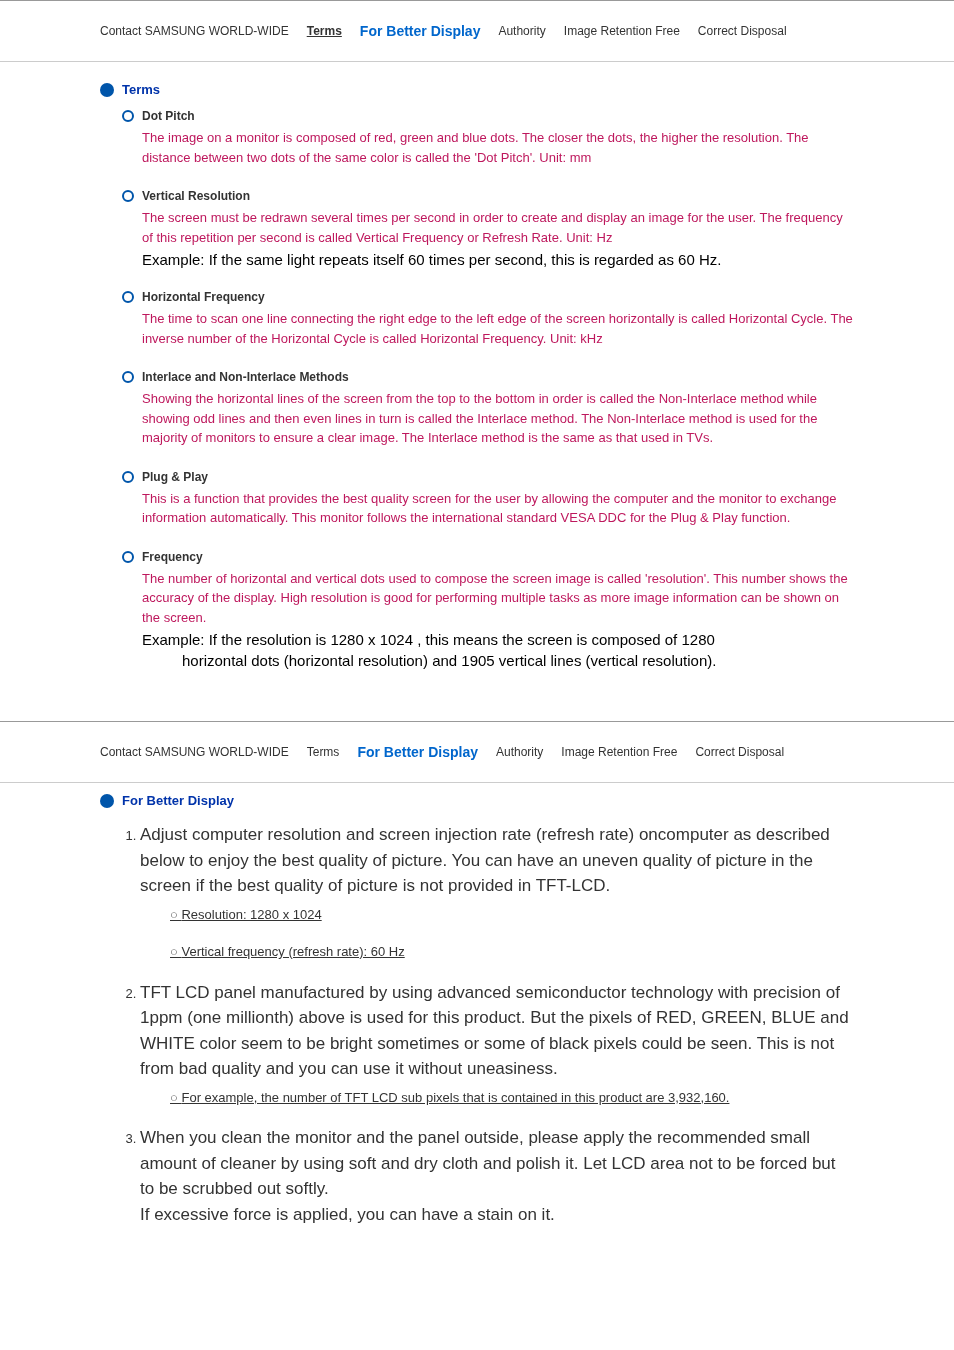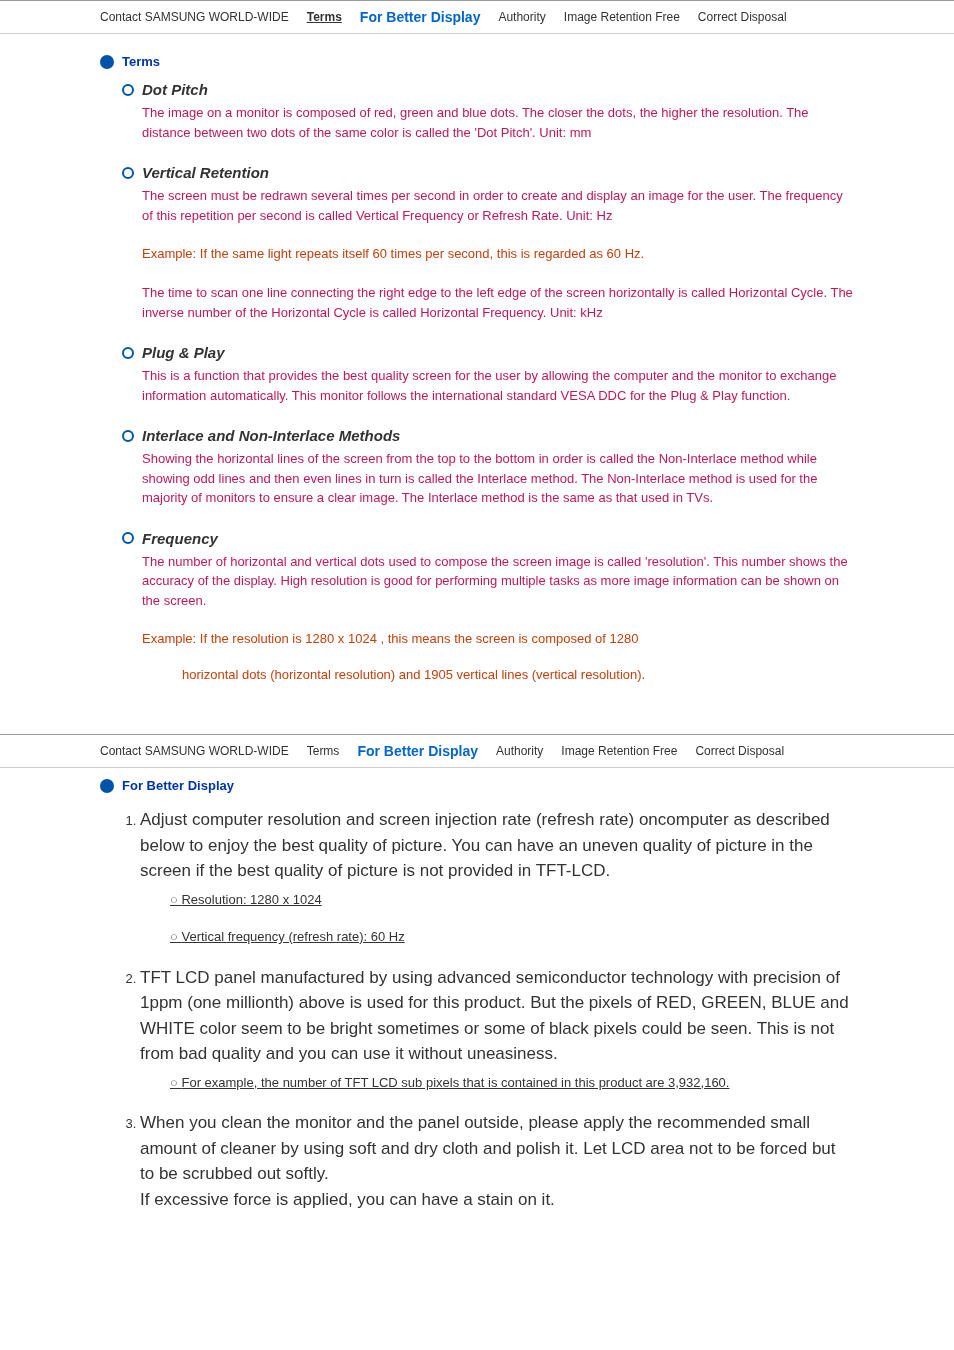--- a/index.html
+++ b/index.html
@@ -6,21 +6,21 @@
     body {
       font-family: Arial, sans-serif;
       font-size: 13px;
       color: #333;
       background: #fff;
       width: 954px;
     }
     .nav-bar {
       border-top: 1px solid #999;
       border-bottom: 1px solid #ccc;
-      padding: 8px 100px;
+      padding: 22px 100px;
       display: flex;
       align-items: center;
       gap: 18px;
       font-size: 12px;
       color: #333;
     }
     .nav-bar .nav-item {
       cursor: pointer;
       white-space: nowrap;
       color: #333;
@@ -69,34 +69,33 @@
     .small-blue-circle {
       width: 12px;
       height: 12px;
       border-radius: 50%;
       border: 2px solid #0055aa;
       background: #fff;
       flex-shrink: 0;
     }
     .term-title {
       font-weight: bold;
-      font-size: 15px;
-      font-style: italic;
+      font-size: 12px;
     }
     .term-body {
       margin-left: 20px;
       font-size: 13px;
       line-height: 1.5;
       color: #be185d;
     }
     .example-line {
-      margin-top: 21px;
+      margin-top: 4px;
       margin-left: 20px;
-      font-size: 13px;
-      color: #c2410c;
+      font-size: 15px;
+      color: #000000;
     }
     .example-indent {
       margin-left: 60px;
     }
     .section2 {
       padding: 10px 100px 30px 100px;
     }
     .section2-title {
       font-size: 13px;
       font-weight: bold;
@@ -153,44 +152,48 @@
     <div class="term-title-row">
       <span class="small-blue-circle"></span>
       <span class="term-title">Dot Pitch</span>
     </div>
     <div class="term-body">The image on a monitor is composed of red, green and blue dots. The closer the dots, the higher the resolution. The distance between two dots of the same color is called the 'Dot Pitch'. Unit: mm</div>
   </div>
 
   <div class="term-block">
     <div class="term-title-row">
       <span class="small-blue-circle"></span>
-      <span class="term-title">Vertical Retention</span>
+      <span class="term-title">Vertical Resolution</span>
     </div>
     <div class="term-body">The screen must be redrawn several times per second in order to create and display an image for the user. The frequency of this repetition per second is called Vertical Frequency or Refresh Rate. Unit: Hz</div>
     <div class="example-line">Example:   If the same light repeats itself 60 times per second, this is regarded as 60 Hz.</div>
   </div>
 
   <div class="term-block">
+    <div class="term-title-row">
+      <span class="small-blue-circle"></span>
+      <span class="term-title">Horizontal Frequency</span>
+    </div>
     <div class="term-body">The time to scan one line connecting the right edge to the left edge of the screen horizontally is called Horizontal Cycle. The inverse number of the Horizontal Cycle is called Horizontal Frequency. Unit: kHz</div>
   </div>
 
   <div class="term-block">
     <div class="term-title-row">
       <span class="small-blue-circle"></span>
+      <span class="term-title">Interlace and Non-Interlace Methods</span>
+    </div>
+    <div class="term-body">Showing the horizontal lines of the screen from the top to the bottom in order is called the Non-Interlace method while showing odd lines and then even lines in turn is called the Interlace method. The Non-Interlace method is used for the majority of monitors to ensure a clear image. The Interlace method is the same as that used in TVs.</div>
+  </div>
+
+  <div class="term-block">
+    <div class="term-title-row">
+      <span class="small-blue-circle"></span>
       <span class="term-title">Plug &amp; Play</span>
     </div>
     <div class="term-body">This is a function that provides the best quality screen for the user by allowing the computer and the monitor to exchange information automatically. This monitor follows the international standard VESA DDC for the Plug &amp; Play function.</div>
-  </div>
-
-  <div class="term-block">
-    <div class="term-title-row">
-      <span class="small-blue-circle"></span>
-      <span class="term-title">Interlace and Non-Interlace Methods</span>
-    </div>
-    <div class="term-body">Showing the horizontal lines of the screen from the top to the bottom in order is called the Non-Interlace method while showing odd lines and then even lines in turn is called the Interlace method. The Non-Interlace method is used for the majority of monitors to ensure a clear image. The Interlace method is the same as that used in TVs.</div>
   </div>
 
   <div class="term-block">
     <div class="term-title-row">
       <span class="small-blue-circle"></span>
       <span class="term-title">Frequency</span>
     </div>
     <div class="term-body">The number of horizontal and vertical dots used to compose the screen image is called 'resolution'. This number shows the accuracy of the display. High resolution is good for performing multiple tasks as more image information can be shown on the screen.</div>
     <div class="example-line">Example:  If the resolution is 1280 x 1024 , this means the screen is composed of 1280</div>
     <div class="example-line example-indent">horizontal dots (horizontal resolution) and 1905 vertical lines (vertical resolution).</div>

